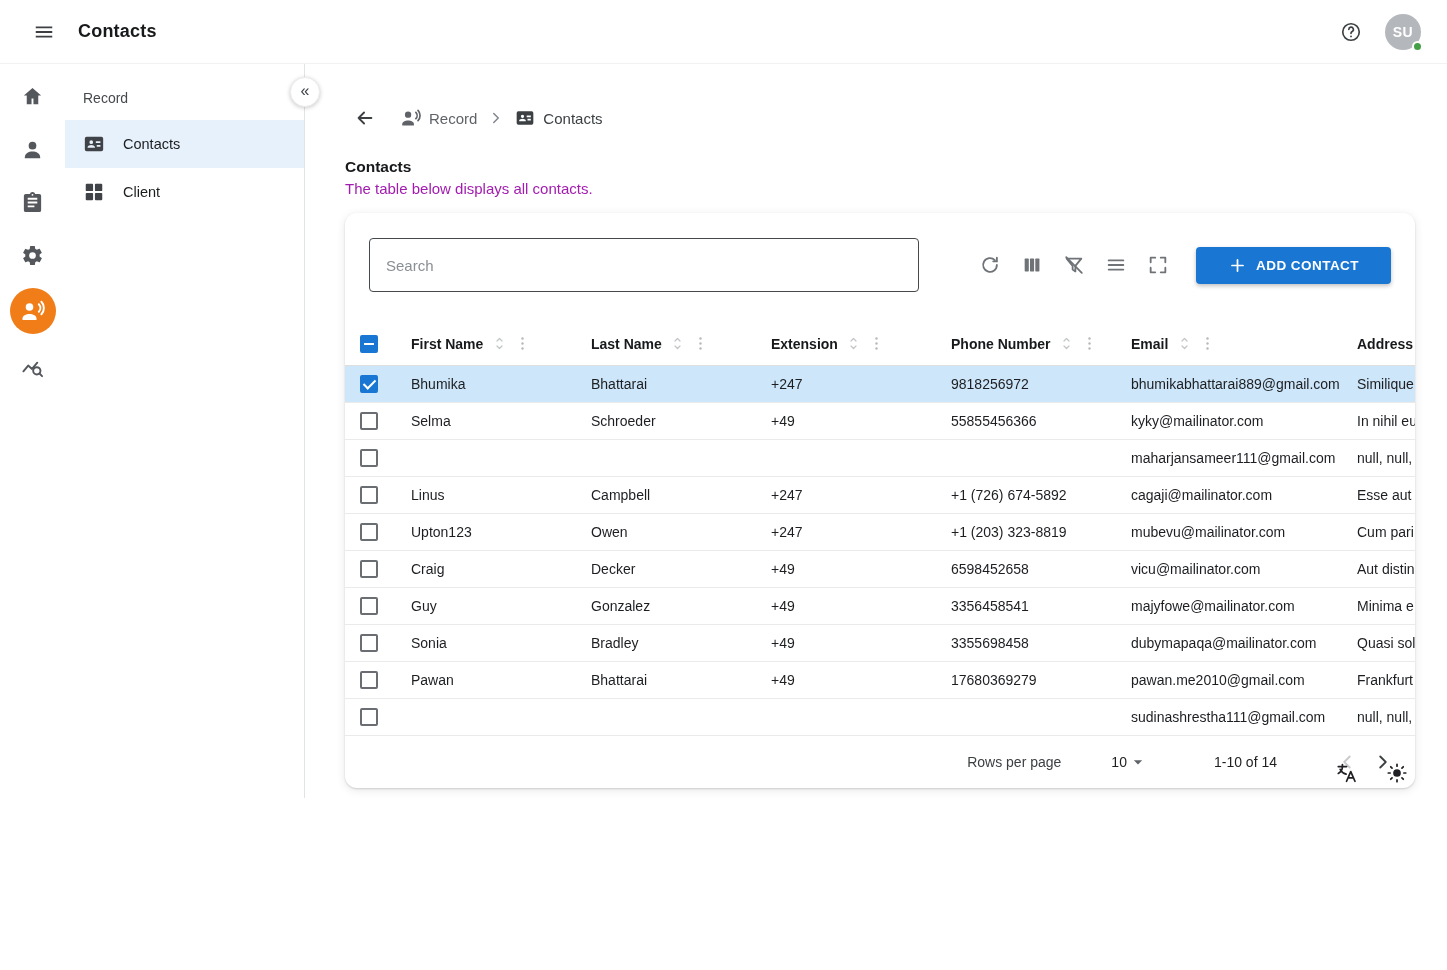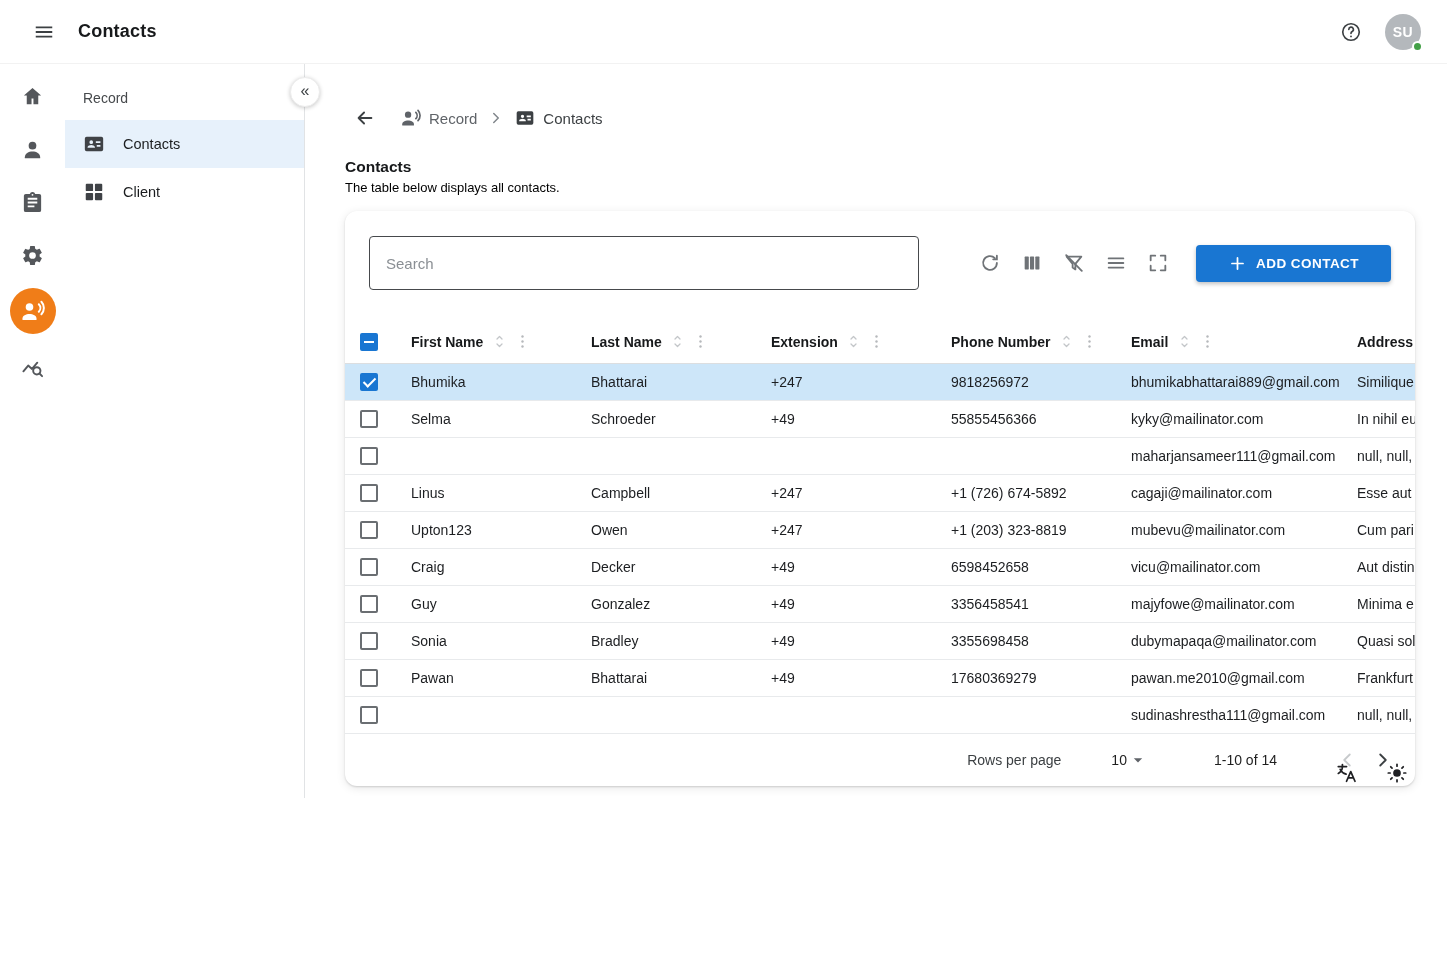--- a/index.html
+++ b/index.html
@@ -37,21 +37,21 @@
   .breadcrumb-row { display:flex; align-items:center; }
   .crumbs { display:flex; align-items:center; gap:10px; margin-left:16px; font-size:15px; }
   .crumb { display:flex; align-items:center; gap:8px; color:#5f6368; cursor:pointer; }
   .crumb svg { width:20px; height:20px; }
   .crumb.current { color:#3c4043; }
   .crumb-sep { color:#80868b; display:flex; }
   .crumb-sep svg { width:18px; height:18px; }
 
   .page-head { margin-top:20px; }
   .page-title { font-size:15.5px; font-weight:700; color:#17191b; }
-  .page-sub { font-size:13px; color:#000000; margin-top:4px; }
+  .page-sub { font-size:15px; color:#a21caf; margin-top:4px; }
 
   .card { margin-top:16px; background:#fff; border-radius:12px; box-shadow:0 1px 2px rgba(0,0,0,.14), 0 2px 10px rgba(0,0,0,.10); overflow:hidden; }
   .card-toolbar { display:flex; align-items:center; padding:25px 24px 14px; }
   .search-input { width:550px; height:54px; border:1px solid #46494c; border-radius:4px; padding:0 16px; font-size:15px; font-family:inherit; color:#1f1f1f; outline:none; background:#fff; }
   .search-input::placeholder { color:#8a8f94; }
   .toolbar-right { margin-left:auto; display:flex; align-items:center; gap:2px; }
   .toolbar-right .icon-btn { color:#6f7377; }
   .btn-primary { margin-left:18px; height:37px; display:inline-flex; align-items:center; gap:9px; background:#1976d2; color:#fff; border:none; border-radius:4px; padding:0 32px; font-size:13.5px; font-weight:700; letter-spacing:.45px; cursor:pointer; box-shadow:0 2px 4px rgba(0,0,0,.25); font-family:inherit; white-space:nowrap; }
   .btn-primary svg { width:19px; height:19px; }
 

